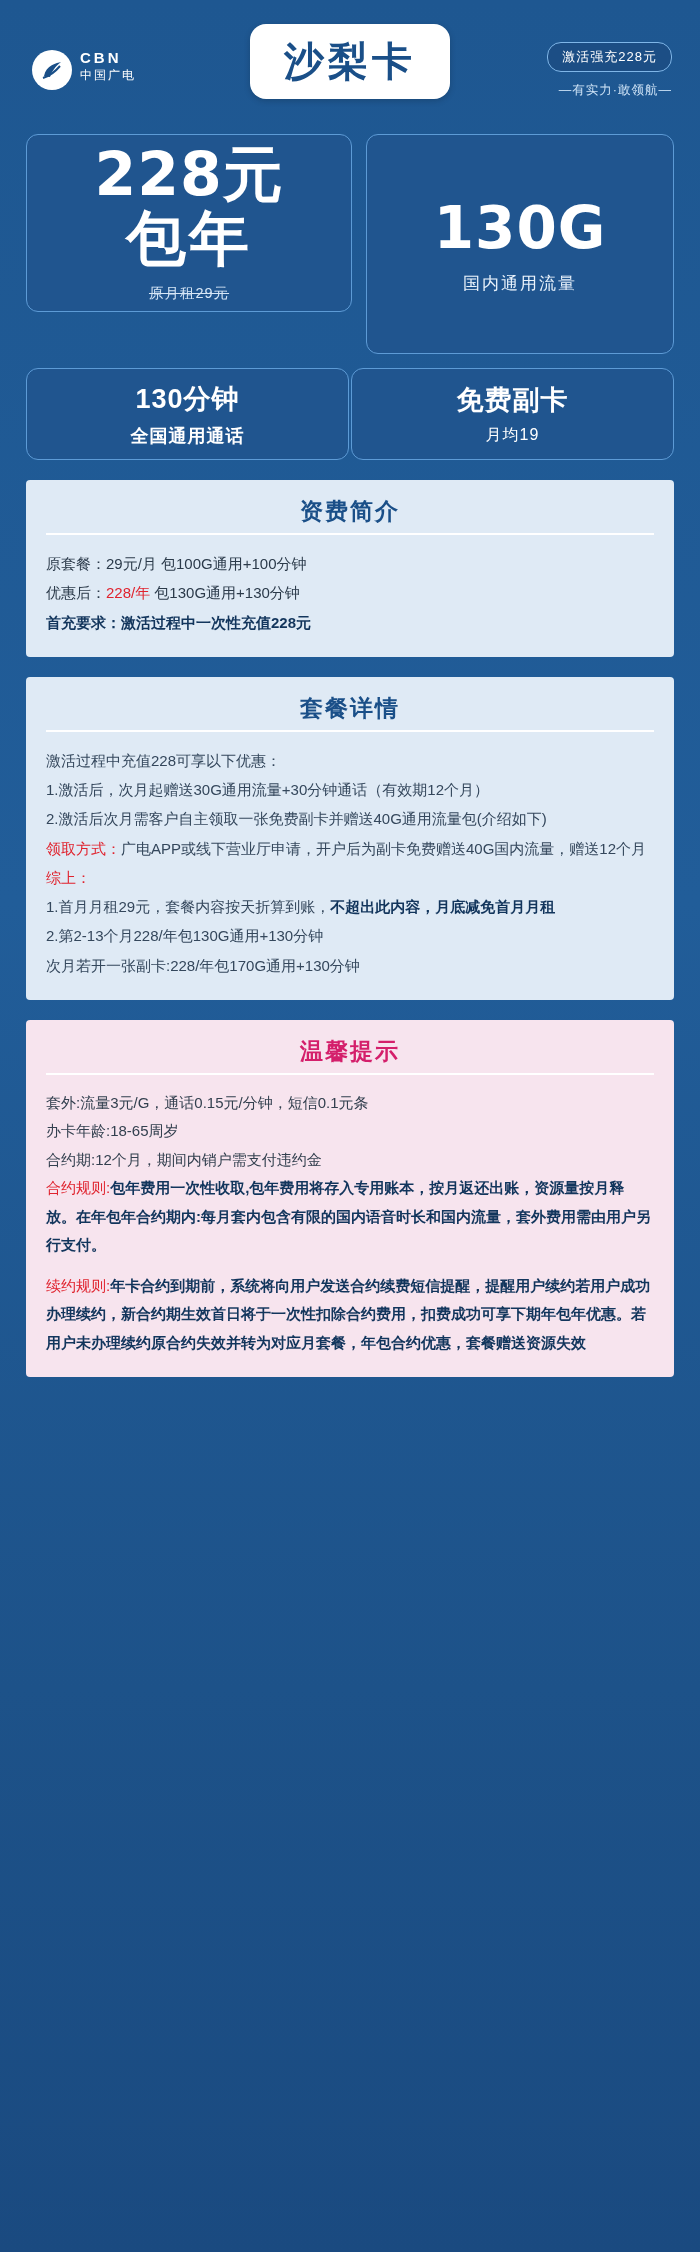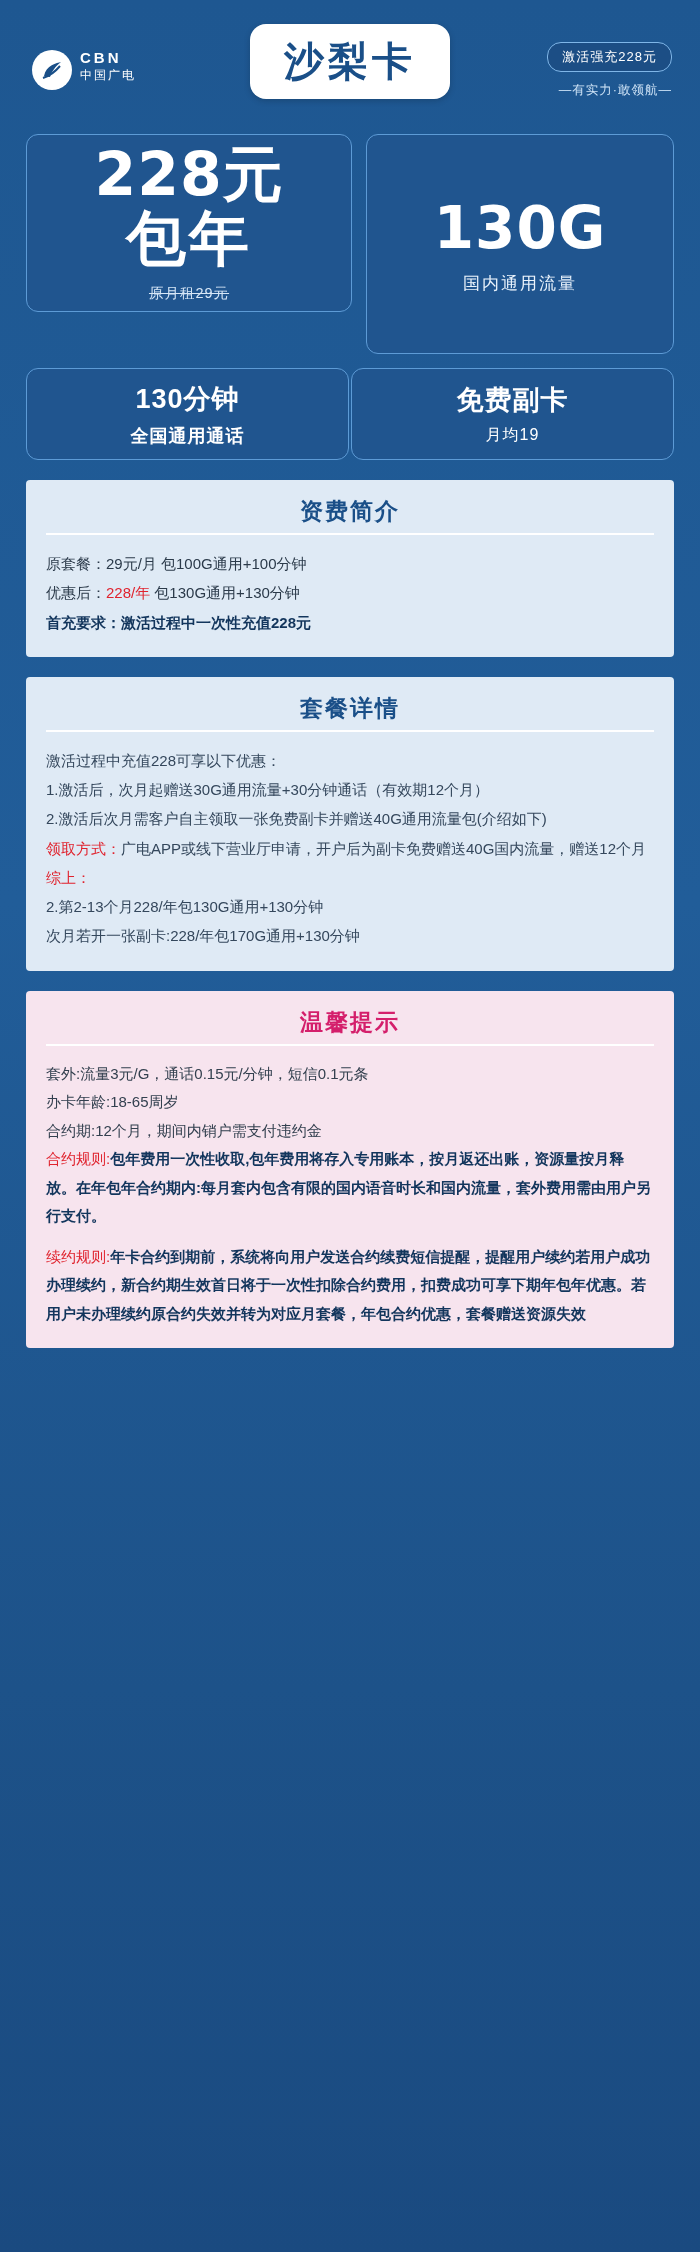--- a/index.html
+++ b/index.html
@@ -278,20 +278,23 @@
     <div class="panel-body detail">
       <p>激活过程中充值228可享以下优惠：</p>
       <p>1.激活后，次月起赠送30G通用流量+30分钟通话（有效期12个月）</p>
       <p>2.激活后次月需客户自主领取一张免费副卡并赠送40G通用流量包(介绍如下)</p>
       <p>
         <span class="red">领取方式：</span><span>广电APP或线下营业厅申请，开户后为副卡免费赠送40G国内流量，赠送12个月</span>
       </p>
       <p>
         <span class="red">综上：</span>
       </p>
+      <p>
+        <span>1.首月月租29元，套餐内容按天折算到账，</span><span class="b">不超出此内容，月底减免首月月租</span>
+      </p>
       <p>2.第2-13个月228/年包130G通用+130分钟</p>
       <p>次月若开一张副卡:228/年包170G通用+130分钟</p>
     </div>
   </div>
 
   <div class="panel pink">
     <div class="panel-title">温馨提示</div>
     <div class="panel-body tips">
       <p>套外:流量3元/G，通话0.15元/分钟，短信0.1元条</p>
       <p>办卡年龄:18-65周岁</p>

